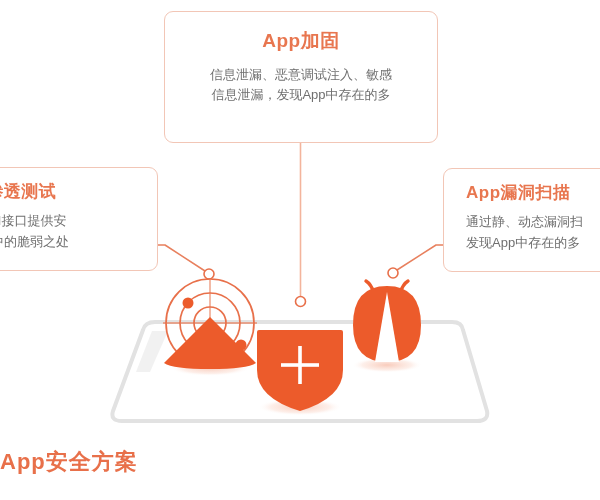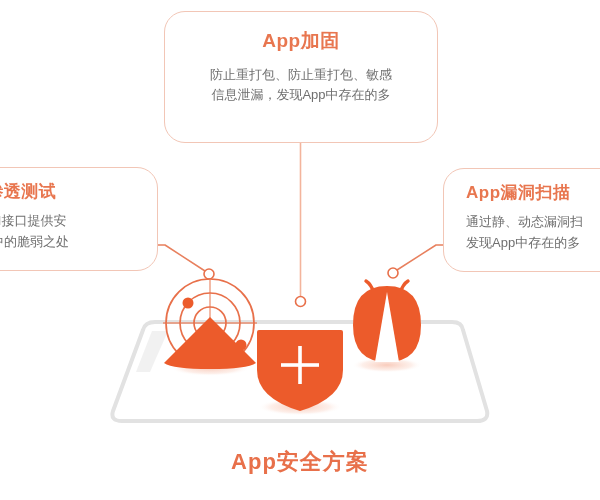--- a/index.html
+++ b/index.html
@@ -21,21 +21,21 @@
     width: 600px;
     height: 500px;
     background: #ffffff;
   }
 
   
   .card {
     position: absolute;
     box-sizing: border-box;
     border: 1.4px solid #f2c6b6;
-    border-radius: 21px;
+    border-radius: 9px;
     background: #ffffff;
     text-align: center;
     padding: 2px 10px;
   }
   .card-title {
     color: #e8764f;
     font-weight: bold;
     letter-spacing: 0.5px;
     line-height: 1.2;
     white-space: nowrap;
@@ -80,21 +80,20 @@
   }
   #card-vulnscan .card-title { font-size: 17px; margin-bottom: 9px; }
   #card-vulnscan .card-body  { font-size: 13px; }
 
   
   #solution-title {
     position: absolute;
     left: 0;
     top: 447px;
     width: 600px;
-    text-align: center;
     color: #e8704a;
     font-size: 22px;
     font-weight: bold;
     letter-spacing: 1px;
   }
 
   
   #art {
     position: absolute;
     left: 0; top: 0;
@@ -179,21 +178,21 @@
       <path d="M400,293 Q403,284 408,281" fill="none" stroke="#ec5b2b" stroke-width="3.4" stroke-linecap="round"></path>
 
       <path d="M387,286 Q421,286 421,325 Q421,362 387,362 Q353,362 353,325 Q353,286 387,286 Z" fill="#ec5b2b"></path>
 
       <path d="M387,292 L399,362 L375,362 Z" fill="#ffffff"></path>
     </g>
   </svg>
 
   <div class="card" id="card-hardening">
     <div class="card-title">App加固</div>
-    <div class="card-body">防止重打包、防止重打包、敏感</div>
+    <div class="card-body">信息泄漏、恶意调试注入、敏感</div>
     <div class="card-body">信息泄漏，发现App中存在的多</div>
   </div>
 
   <div class="card" id="card-pentest">
     <div class="card-title">App渗透测试</div>
     <div class="card-body">组件、API接口提供安</div>
     <div class="card-body">发现系统中的脆弱之处</div>
   </div>
 
   <div class="card" id="card-vulnscan">

